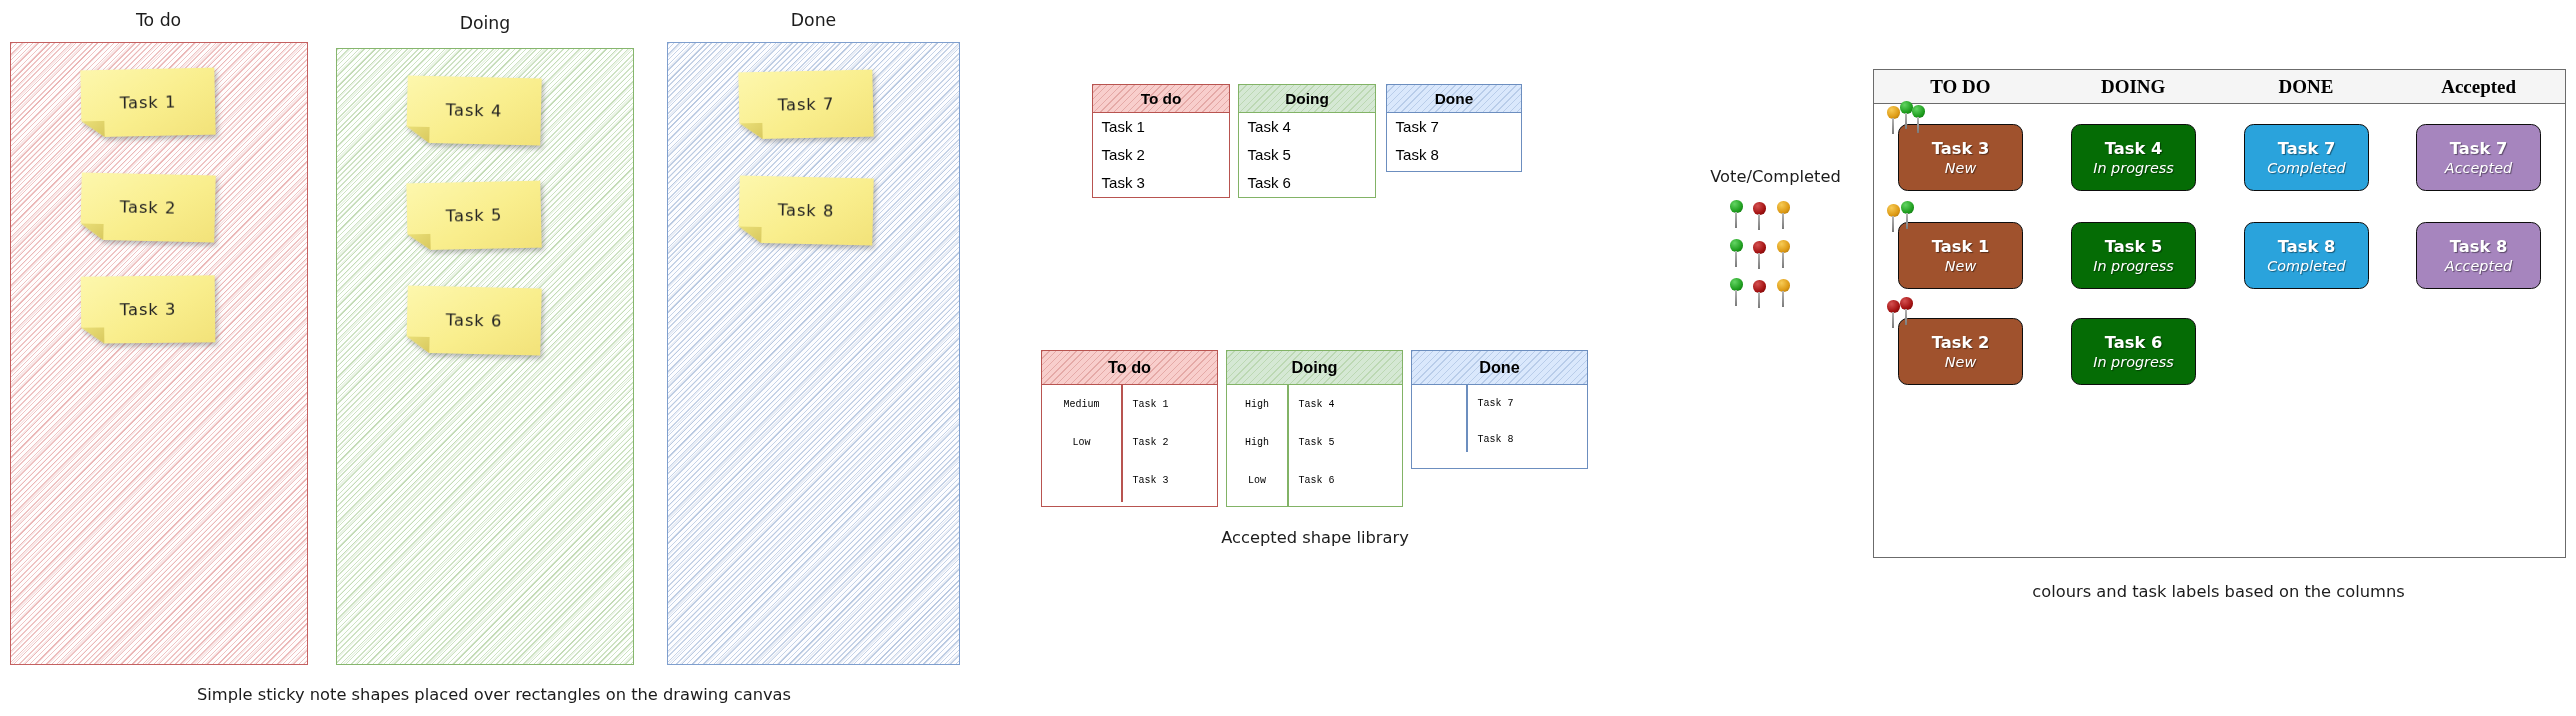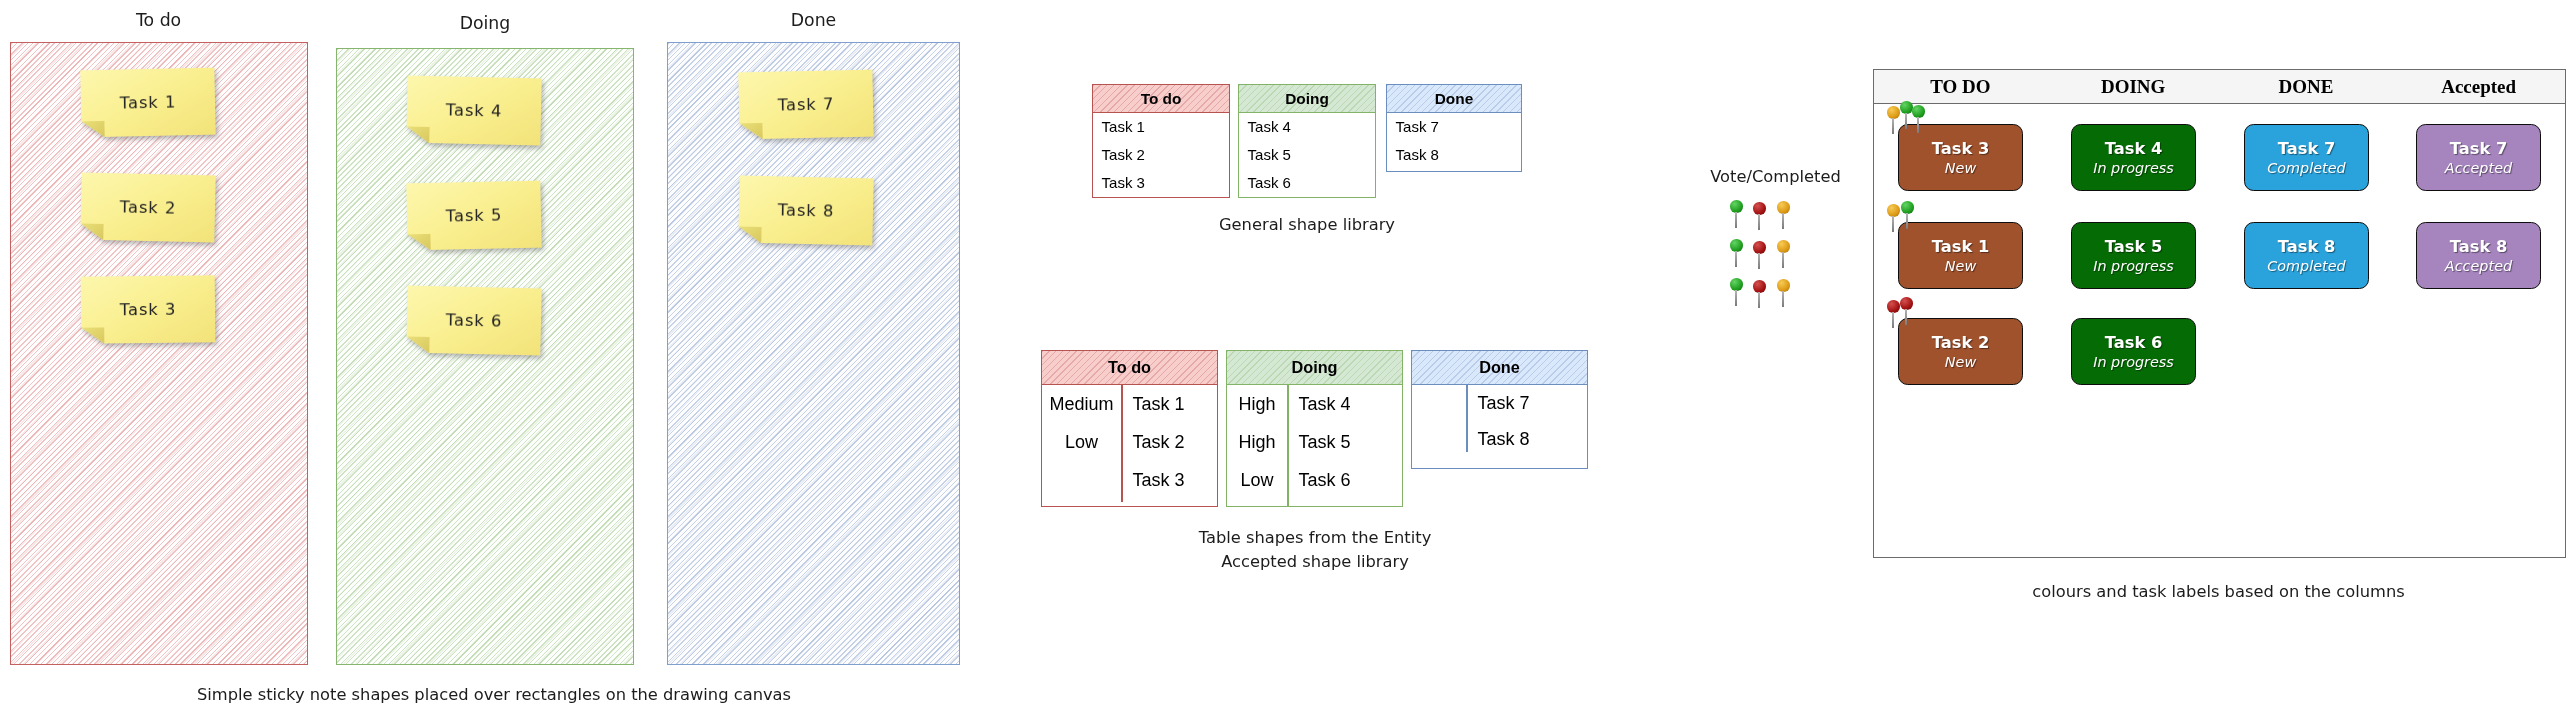--- a/index.html
+++ b/index.html
@@ -41,21 +41,21 @@
   .list.red .lhead{background:repeating-linear-gradient(135deg,rgba(184,84,80,0.30) 0 1px,transparent 1px 4.8px),#f8cecc;border-bottom:1.9px solid #b85450;}
   .list.green{border:1.9px solid #82b366;}
   .list.green .lhead{background:repeating-linear-gradient(135deg,rgba(130,179,102,0.30) 0 1px,transparent 1px 4.8px),#d5e8d4;border-bottom:1.9px solid #82b366;}
   .list.blue{border:1.9px solid #6c8ebf;}
   .list.blue .lhead{background:repeating-linear-gradient(135deg,rgba(108,142,191,0.30) 0 1px,transparent 1px 4.8px),#dae8fc;border-bottom:1.9px solid #6c8ebf;}
 
   
   .etable{position:absolute;box-sizing:border-box;background:#fff;--c1:79px;}
   .etable .thead{height:33px;line-height:33px;text-align:center;font-weight:bold;font-size:16.3px;color:#000;}
   .etable .tbody{position:relative;}
-  .etable .trow{display:flex;align-items:center;height:38px;font-size:18px;color:#000;}
+  .etable .trow{display:flex;align-items:center;height:38px;font-size:10px;color:#000;font-family:Liberation Mono, monospace;}
   .etable .c1{width:var(--c1);text-align:center;}
   .etable .c2{padding-left:11.5px;}
   .etable .tdivider{position:absolute;top:0;width:1.9px;left:var(--c1);}
   .etable.red{border:1.9px solid #b85450;}
   .etable.red .thead{background:repeating-linear-gradient(135deg,rgba(184,84,80,0.30) 0 1px,transparent 1px 4.8px),#f8cecc;border-bottom:1.9px solid #b85450;}
   .etable.red .tdivider{background:#b85450;}
   .etable.green .thead{background:repeating-linear-gradient(135deg,rgba(130,179,102,0.30) 0 1px,transparent 1px 4.8px),#d5e8d4;border-bottom:1.9px solid #82b366;}
   .etable.green{border:1.9px solid #82b366;}
   .etable.green .tdivider{background:#82b366;}
   .etable.blue{border:1.9px solid #6c8ebf;}
@@ -145,21 +145,20 @@
     <div class="litem">Task 4</div>
     <div class="litem">Task 5</div>
     <div class="litem">Task 6</div>
   </div>
   <div class="list blue" style="left:1386px;top:84px;width:136px;height:88px;">
     <div class="lhead">Done</div>
     <div class="litem">Task 7</div>
     <div class="litem">Task 8</div>
   </div>
   <div class="cap hand" style="left:1096px;top:213px;width:422px;">
-    <div>General shape library</div>
   </div>
 
   <div class="etable red" style="left:1041px;top:350px;width:177px;height:157px;--c1:79px;">
     <div class="thead">To do</div>
     <div class="tbody">
       <div class="tdivider" style="height:117px;"></div>
       <div class="trow">
         <span class="c1">Medium</span>
         <span class="c2">Task 1</span>
         </div>
@@ -199,21 +198,20 @@
         <span class="c1"></span>
         <span class="c2">Task 7</span>
         </div>
       <div class="trow" style="height:36px;">
         <span class="c1"></span>
         <span class="c2">Task 8</span>
         </div>
     </div>
   </div>
   <div class="cap hand" style="left:1104px;top:526px;width:422px;">
-    <div>Table shapes from the Entity</div>
     <div>Accepted shape library</div>
   </div>
 
   <div class="cap hand" style="left:1687px;top:165px;width:177px;font-size:16.3px;">Vote/Completed</div>
   <span class="pin green" style="left:1730px;top:200px;"></span>
   <span class="pin red" style="left:1753px;top:202px;"></span>
   <span class="pin orange" style="left:1777px;top:201px;"></span>
   <span class="pin green" style="left:1730px;top:239px;"></span>
   <span class="pin red" style="left:1753px;top:241px;"></span>
   <span class="pin orange" style="left:1777px;top:240px;"></span>

